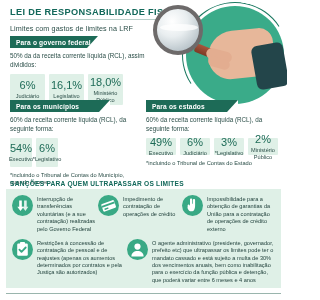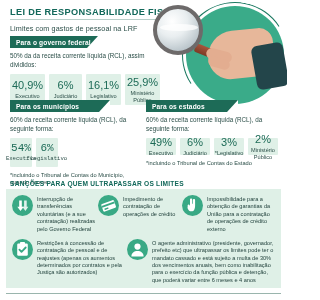--- a/index.html
+++ b/index.html
@@ -99,21 +99,21 @@
   .note { font-size: 5.7px; color: #2c4f49; line-height: 1.3; margin-top: 5px; }
 
   
   .federal { position: absolute; left: 10px; top: 36px; width: 150px; }
   .federal .banner { width: 88px; }
   .federal .pbox { width: 35px; height: 31px; }
 
   
   .municipal { position: absolute; left: 10px; top: 100px; width: 120px; }
   .municipal .banner { width: 100px; }
-  .municipal .pbox { width: 22px; height: 29px; font-family: Liberation Mono, monospace; }
+  .municipal .pbox { width: 22px; height: 29px; }
 
   
   .states { position: absolute; left: 146px; top: 100px; width: 133px; }
   .states .banner { width: 92px; }
   .states .pbox { width: 30px; height: 17px; }
 
   
   .sanctions-title {
     position: absolute; left: 10px; top: 180px;
     font-size: 6.6px; font-weight: bold; letter-spacing: .25px; color: #12685a;
@@ -140,51 +140,47 @@
     height: 1px; background: #9ab5ad;
   }
 </style>
 </head>
 <body>
 
 <div class="page">
 
   <div class="title">LEI DE RESPONSABILIDADE FISCAL</div>
   <div class="title-rule"></div>
-  <div class="subtitle">Limites com gastos de pessoal na LRF</div>
+  <div class="subtitle">Limites com gastos de limites na LRF</div>
 
   <div class="art">
     <div class="art-circle"></div>
     <div class="art-ring"></div>
     <div class="hand"></div>
     <div class="cuff"></div>
     <div class="mag-handle"></div>
     <div class="finger f1"></div>
     <div class="finger f2"></div>
     <div class="mag-lens"></div>
   </div>
 
   <div class="federal">
     <div class="banner">Para o governo federal</div>
     <div class="lead">50% da da receita corrente líquida (RCL), assim divididos:</div>
     <div class="boxes">
       <div class="pbox">
-        <div class="pval">40,9%</div>
-        <div class="plabel">Executivo</div>
-      </div>
-      <div class="pbox">
         <div class="pval">6%</div>
         <div class="plabel">Judiciário</div>
       </div>
       <div class="pbox">
         <div class="pval">16,1%</div>
         <div class="plabel">Legislativo</div>
       </div>
       <div class="pbox">
-        <div class="pval">25,9%</div>
+        <div class="pval">18,0%</div>
         <div class="plabel">Ministério Público</div>
       </div>
     </div>
   </div>
 
   <div class="municipal">
     <div class="banner">Para os municípios</div>
     <div class="lead">60% da receita corrente líquida (RCL), da seguinte forma:</div>
     <div class="boxes">
       <div class="pbox">

